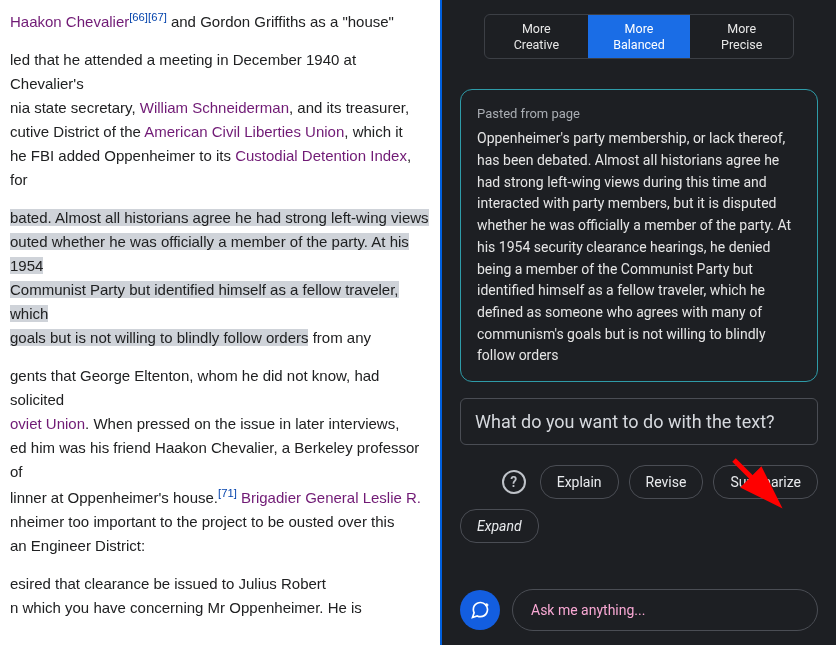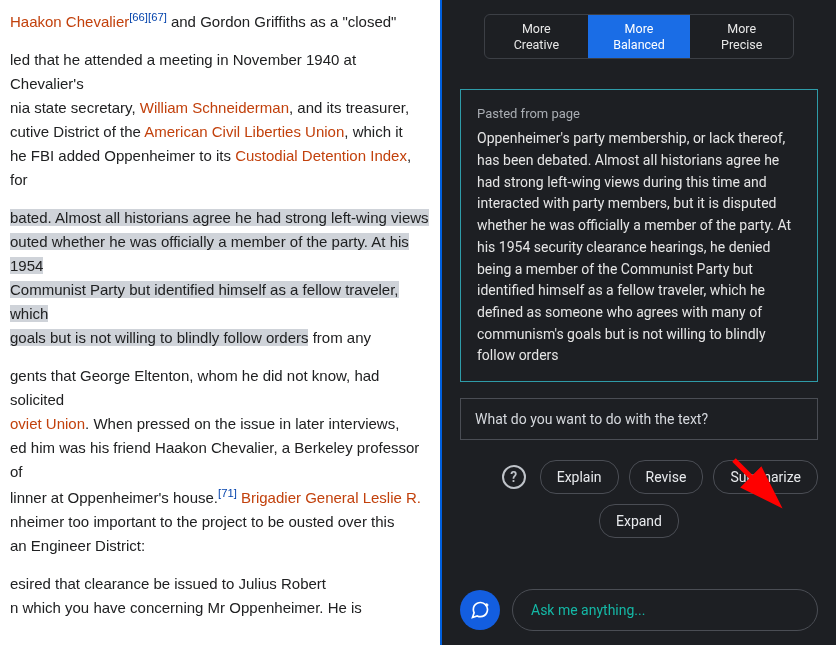--- a/index.html
+++ b/index.html
@@ -17,21 +17,21 @@
       color: #202122;
       font-family: sans-serif;
       font-size: 15px;
       line-height: 1.6;
       padding: 8px 10px;
       overflow: hidden;
       border-right: 2px solid #0060df;
       position: relative;
     }
     .left-pane p { margin-bottom: 14px; }
-    .wiki-link { color: #c2410c; text-decoration: none; }
+    .wiki-link { color: #701a75; text-decoration: none; }
     .sup { font-size: 0.75em; vertical-align: super; color: #0645ad; }
     .highlighted { background: #cfd3d9; text-align: center; }
     .right-pane {
       flex: 1;
       height: 100%;
       background: #1d1f23;
       display: flex;
       flex-direction: column;
       padding: 14px 18px 14px 18px;
       position: relative;
@@ -50,39 +50,39 @@
       text-align: center;
       padding: 6px 0;
       font-size: 12.5px;
       color: #e8e8e8;
       cursor: pointer;
       line-height: 1.25;
     }
     .tone-btn.active { background: #1a6de6; color: #fff; }
     .pasted-box {
       border: 1px solid #2e9ba8;
-      border-radius: 0;
+      border-radius: 12px;
       padding: 14px 16px;
       color: #dcdcdc;
       font-size: 14px;
       line-height: 1.55;
       margin-bottom: 16px;
     }
     .pasted-label {
       font-size: 13px;
       color: #a9adb3;
       margin-bottom: 4px;
     }
     .pasted-text { color: #e5e5e5; }
     .prompt-box {
       border: 1px solid #4a4d54;
-      border-radius: 0;
+      border-radius: 6px;
       padding: 12px 14px;
       color: #d6d9de;
-      font-size: 14px;
+      font-size: 18px;
       margin-bottom: 20px;
     }
     .actions-row {
       display: flex;
       gap: 10px;
       justify-content: flex-end;
       align-items: center;
       margin-bottom: 10px;
     }
     .help-circle {
@@ -101,22 +101,23 @@
       border: 1px solid #4a4d54;
       border-radius: 16px;
       padding: 8px 16px;
       color: #e8eaed;
       font-size: 14px;
       cursor: pointer;
       background: transparent;
     }
     .expand-row {
       display: flex;
-      justify-content: center;
+      justify-content: flex-start;
       margin-bottom: 22px;
+      font-style: italic;
     }
     .input-row {
       display: flex;
       align-items: center;
       gap: 12px;
       margin-top: auto;
     }
     .chat-icon {
       width: 40px; height: 40px;
       background: #135ee0;
@@ -125,42 +126,42 @@
       align-items: center;
       justify-content: center;
       position: relative;
     }
     .chat-icon svg { width: 20px; height: 20px; }
     .chat-input {
       flex: 1;
       border: 1px solid #4a4d54;
       border-radius: 22px;
       padding: 12px 18px;
-      color: #14b8a6;
+      color: #f9a8d4;
       font-size: 14px;
       background: transparent;
     }
     .arrow {
       position: absolute;
       right: 48px;
       top: 454px;
       width: 60px;
       height: 60px;
       pointer-events: none;
     }
   </style>
 </head>
 <body>
 
 <div class="left-pane">
   <p>
-    <a class="wiki-link">Haakon Chevalier</a><span class="sup">[66]</span><span class="sup">[67]</span><span> and Gordon Griffiths as a "closed"</span>
-  </p>
-  <p>
-    <span>led that he attended a meeting in November 1940 at Chevalier's </span><br>
+    <a class="wiki-link">Haakon Chevalier</a><span class="sup">[66]</span><span class="sup">[67]</span><span> and Gordon Griffiths as a "house"</span>
+  </p>
+  <p>
+    <span>led that he attended a meeting in December 1940 at Chevalier's </span><br>
     <span>nia state secretary, </span><a class="wiki-link">William Schneiderman</a><span>, and its treasurer, </span><br>
     <span>cutive District of the </span><a class="wiki-link">American Civil Liberties Union</a><span>, which it </span><br>
     <span>he FBI added Oppenheimer to its </span><a class="wiki-link">Custodial Detention Index</a><span>, for</span>
   </p>
   <p>
     <span class="highlighted">bated. Almost all historians agree he had strong left-wing views </span><br>
     <span class="highlighted">outed whether he was officially a member of the party. At his 1954 </span><br>
     <span class="highlighted">Communist Party but identified himself as a fellow traveler, which </span><br>
     <span class="highlighted"> goals but is not willing to blindly follow orders</span><span> from any</span>
   </p>

